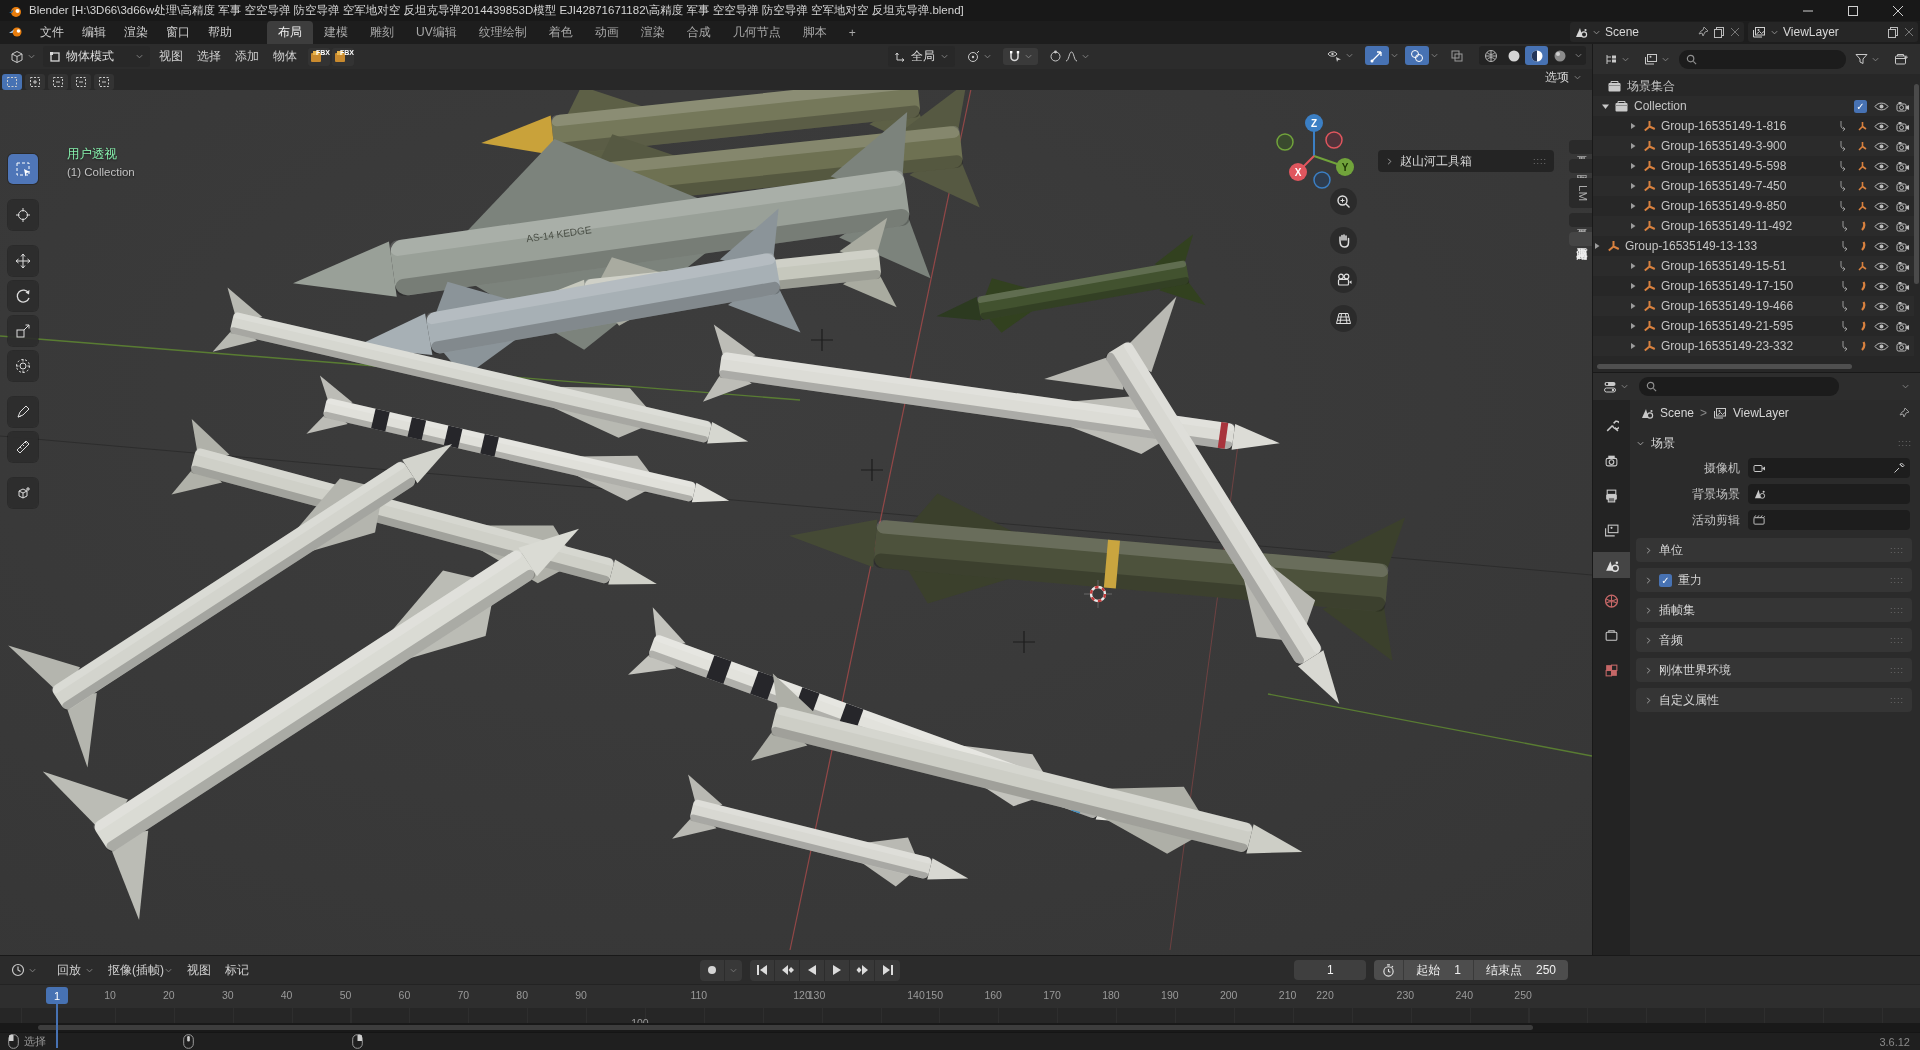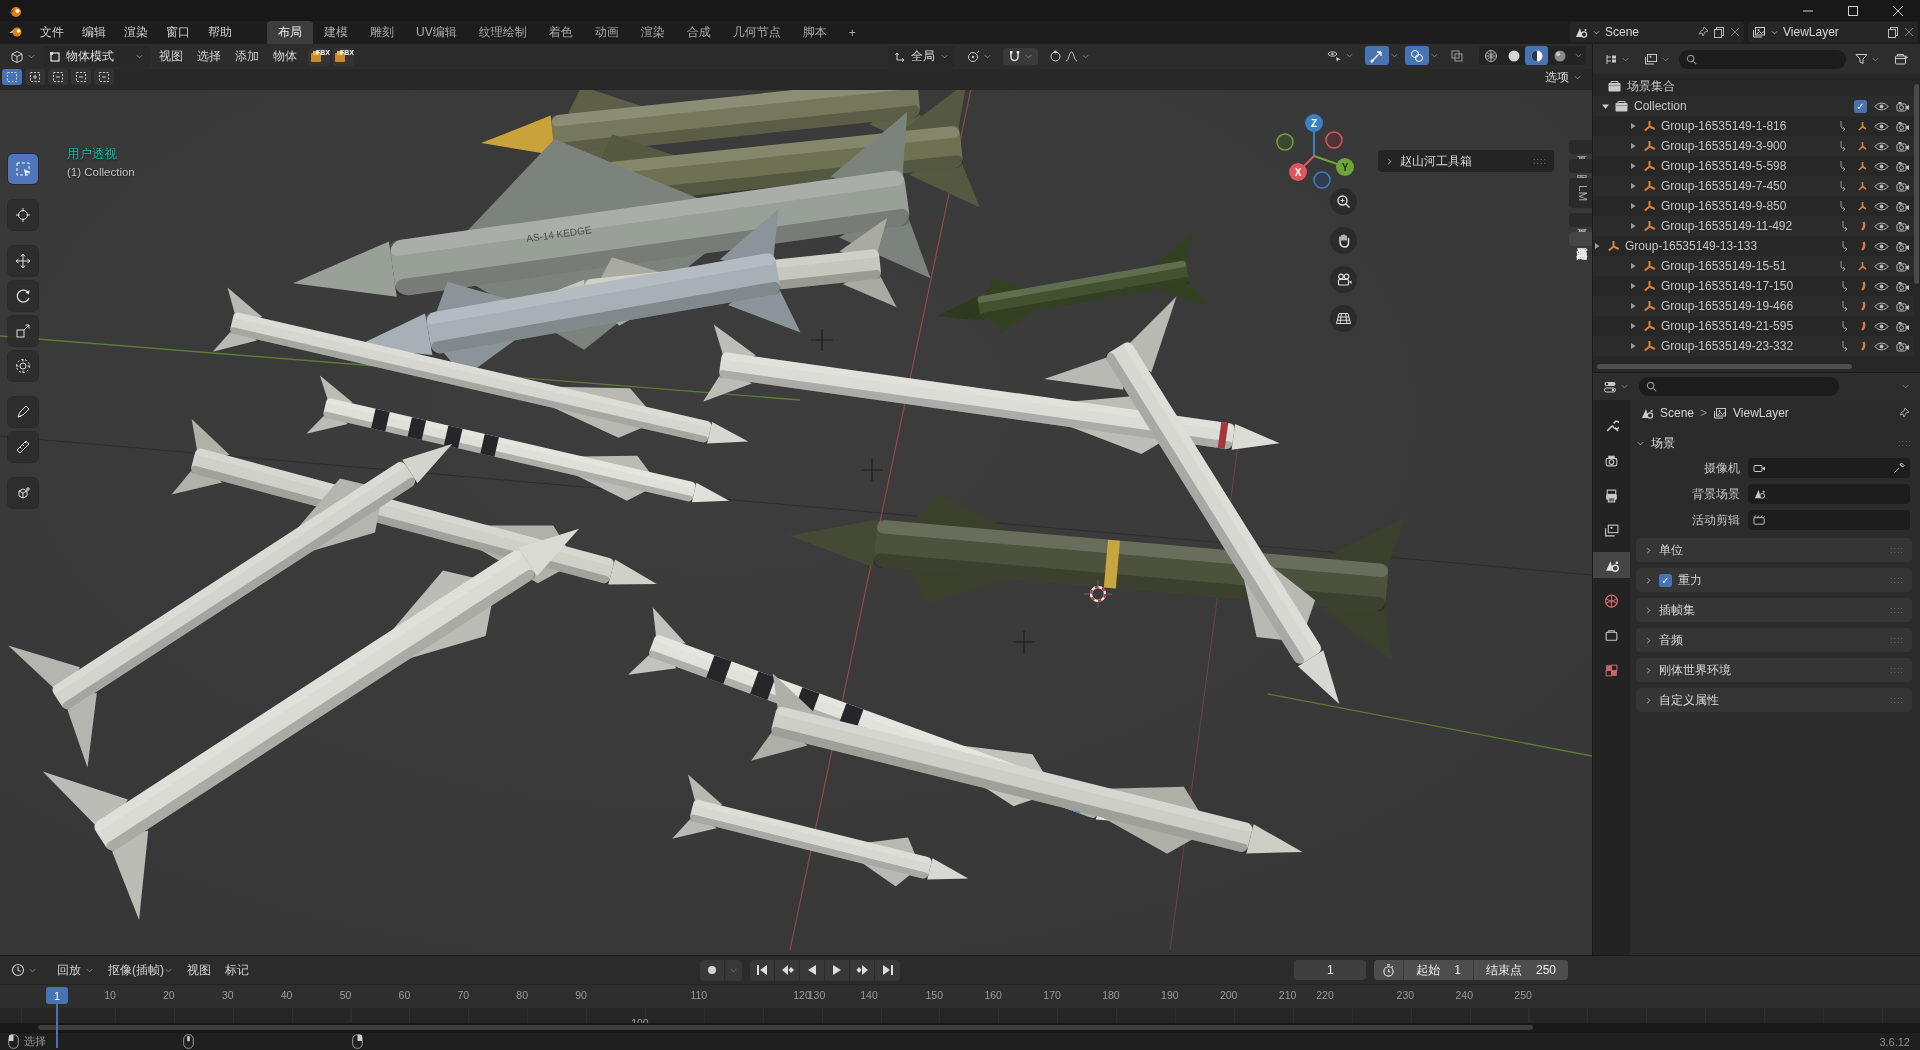--- a/index.html
+++ b/index.html
@@ -23,38 +23,38 @@
   .ws-tab.active { background:#3d3d3d; color:#f0f0f0; border-radius:4px 4px 0 0; }
   #scene-widgets { position:absolute; right:2px; top:1px; display:flex; gap:4px; height:20px; }
   .sel-widget { display:flex; align-items:center; background:#262626; border-radius:3px; padding:0 4px; height:20px; gap:4px; }
   .sel-widget .txt { color:#d8d8d8; }
 
   
   #viewport { position:absolute; left:0; top:44px; width:1592px; height:911px; background:#3a3a3a; overflow:hidden; }
   #vp-header { position:absolute; left:0; top:0; width:1592px; height:25px; background:#2c2c2c;
     display:flex; align-items:center; gap:2px; padding:0 4px; z-index:30; }
   #vp-toolsettings { position:absolute; left:0; top:25px; width:1592px; height:21px; background:#282828;
-    display:flex; align-items:flex-start; padding:0 2px; z-index:30; }
+    display:flex; align-items:flex-end; padding:0 2px; z-index:30; }
   .hdr-btn { display:flex; align-items:center; gap:3px; padding:2px 5px; border-radius:3px; color:#d0d0d0; }
   .hdr-menu { padding:3px 7px; color:#d0d0d0; }
   .dropdown { background:#282828; border-radius:3px; display:flex; align-items:center; gap:5px; padding:2px 6px; color:#dcdcdc; }
   .chev { width:9px; height:9px; }
   .icon-toggle { width:24px; height:19px; border-radius:3px; display:flex; align-items:center; justify-content:center; }
   .icon-toggle.on { background:#4772b3; }
   .shade-group { display:flex; background:#232323; border-radius:3px; margin-left:4px; align-items:center; }
   .shade-btn { width:23px; height:19px; display:flex; align-items:center; justify-content:center; border-radius:3px; }
   .shade-btn.on { background:#4772b3; }
   #vp-center-cluster { position:absolute; left:888px; top:2px; display:flex; gap:6px; align-items:center; }
   #vp-right-cluster { position:absolute; right:6px; top:2px; display:flex; gap:6px; align-items:center; }
   #options-btn { position:absolute; right:10px; top:0px; display:flex; gap:4px; align-items:center; color:#d6d6d6; }
 
   #scene-svg { position:absolute; left:0; top:0; }
 
   #vp-overlay-text { position:absolute; left:67px; top:102px; z-index:20; text-shadow:0 1px 2px rgba(0,0,0,.55); }
-  #vp-overlay-text .l1 { color:#14b8a6; font-size:12.5px; }
+  #vp-overlay-text .l1 { color:#86efac; font-size:12.5px; }
   #vp-overlay-text .l2 { color:#c2c2c2; font-size:11.5px; margin-top:3px; }
 
   #left-toolbar { position:absolute; left:8px; top:110px; width:30px; display:flex; flex-direction:column; gap:5px; z-index:25; }
   .tool-btn { width:30px; height:30px; background:rgba(45,45,45,.92); border-radius:5px;
     display:flex; align-items:center; justify-content:center; box-shadow:0 0 0 1px rgba(0,0,0,.25); }
   .tool-btn.active { background:#4f76b8; }
   .tool-gap { height:6px; }
 
   #npanel-bar { position:absolute; left:1378px; top:106px; width:176px; height:22px; background:rgba(35,35,35,.92);
     border-radius:4px; display:flex; align-items:center; padding:0 7px; gap:6px; z-index:25; color:#d8d8d8; }
@@ -131,20 +131,21 @@
 <body>
 
 <div id="app">
 
   <div id="titlebar">
     <svg width="14" height="14" viewBox="0 0 14 14">
       <circle cx="8" cy="8" r="5" fill="#e87d0d"></circle>
         <circle cx="9.5" cy="7" r="2" fill="#fff"></circle>
       <path d="M1 9 L6 5 L4 9 Z" fill="#2b5f8a"></path>
     </svg>
+    <span class="title-text">Blender [H:\3D66\3d66w处理\高精度 军事 空空导弹 防空导弹 空军地对空 反坦克导弹2014439853D模型 EJI42871671182\高精度 军事 空空导弹 防空导弹 空军地对空 反坦克导弹.blend]</span>
     <div id="win-controls">
       <div class="win-btn">
           <svg width="10" height="10">
             <line x1="0" y1="5" x2="10" y2="5" stroke="#cfcfcf"></line>
           </svg>
         </div>
       <div class="win-btn">
           <svg width="10" height="10">
             <rect x="0.5" y="0.5" width="9" height="9" fill="none" stroke="#cfcfcf"></rect>
           </svg>
@@ -1478,21 +1479,21 @@
           <div class="tick-label" style="left: 286.632px;">40</div>
           <div class="tick-label" style="left: 345.512px;">50</div>
           <div class="tick-label" style="left: 404.392px;">60</div>
           <div class="tick-label" style="left: 463.272px;">70</div>
           <div class="tick-label" style="left: 522.152px;">80</div>
           <div class="tick-label" style="left: 581.032px;">90</div>
           <div class="tick-label" style="left: 639.912px; margin-top: 28px;">100</div>
           <div class="tick-label" style="left: 698.792px;">110</div>
           <div class="tick-label" style="left: 802px;">120</div>
           <div class="tick-label" style="left: 816.552px;">130</div>
-          <div class="tick-label" style="left: 869px;">140</div>
+          <div class="tick-label" style="left: 916px;">140</div>
           <div class="tick-label" style="left: 934.312px;">150</div>
           <div class="tick-label" style="left: 993.192px;">160</div>
           <div class="tick-label" style="left: 1052.07px;">170</div>
           <div class="tick-label" style="left: 1110.95px;">180</div>
           <div class="tick-label" style="left: 1169.83px;">190</div>
           <div class="tick-label" style="left: 1228.71px;">200</div>
           <div class="tick-label" style="left: 1287.59px;">210</div>
           <div class="tick-label" style="left: 1325px;">220</div>
           <div class="tick-label" style="left: 1405.35px;">230</div>
           <div class="tick-label" style="left: 1464.23px;">240</div>

